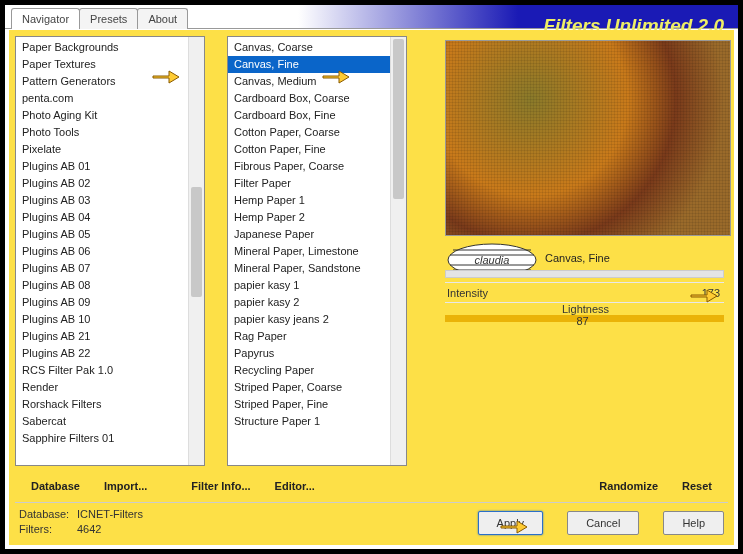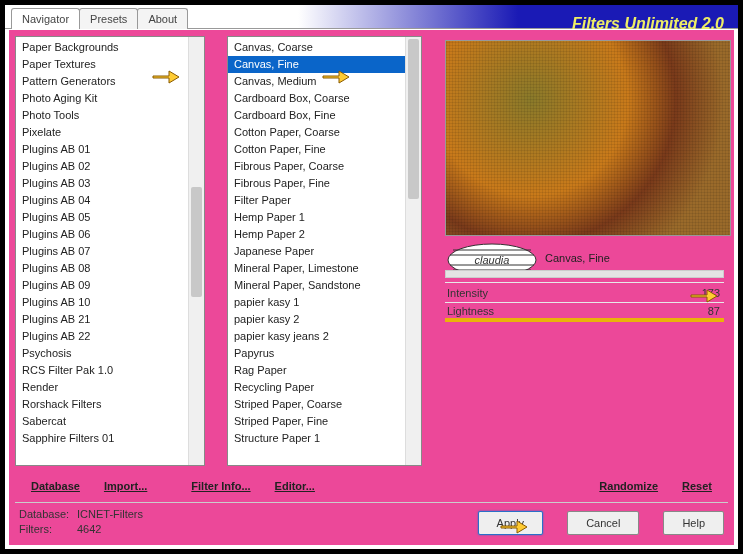--- a/index.html
+++ b/index.html
@@ -1,42 +1,42 @@
 <!DOCTYPE html>
 <html><head>
 <meta charset="utf-8">
 <style>
 * { box-sizing: border-box; margin: 0; padding: 0; font-family: Arial, sans-serif; font-size: 11px; }
 body { background: #000; padding: 4px; }
 .wrap { width: 735px; height: 546px; background: #fff; border: 1px solid #000; position: relative; }
 .titlebar { height: 24px; background: linear-gradient(90deg, #fff 0%, #fff 40%, #1a1ab5 70%, #1a1ab5 100%); position: relative; border-bottom: 1px solid #999; }
-.title { position: absolute; right: 14px; top: 10px; color: #ee6; font-style: italic; font-weight: bold; font-size: 16px; }
+.title { position: absolute; right: 14px; top: 10px; color: #ee6; font-style: italic; font-weight: bold; font-size: 19px; }
 .tabs { position: absolute; top: 3px; left: 6px; display: flex; }
 .tab { padding: 4px 10px; border: 1px solid #999; border-bottom: none; background: #f4f4f4; color: #444; border-radius: 3px 3px 0 0; margin-right: -1px; cursor: pointer; }
 .tab.active { background: #fff; position: relative; z-index: 2; }
-.content { position: absolute; top: 25px; left: 4px; right: 4px; bottom: 4px; background: #ec4899; }
+.content { position: absolute; top: 25px; left: 4px; right: 4px; bottom: 4px; background: #fde047; }
 .lists { display: flex; position: absolute; top: 6px; left: 6px; }
-.listbox { border: 1px solid #888; width: 195px; height: 430px; overflow: hidden; position: relative; background: #fff; }
+.listbox { border: 1px solid #888; width: 180px; height: 430px; overflow: hidden; position: relative; background: #fff; }
 .listbox.left { width: 190px; margin-right: 22px; }
 .listitems { padding: 2px 0; }
 .li { padding: 1px 6px; white-space: nowrap; color: #222; cursor: pointer; line-height: 15px; }
 .li.sel { background: #0a65c9; color: #fff; }
 .scrollbar { position: absolute; right: 0; top: 0; bottom: 0; width: 16px; background: #f0f0f0; border-left: 1px solid #ddd; }
 .scrollthumb { position: absolute; left: 2px; right: 2px; background: #c8c8c8; border-radius: 2px; }
 .preview { position: absolute; top: 10px; left: 436px; width: 286px; height: 196px; border: 1px solid #999; background: radial-gradient(circle at 30% 30%, #8a7a2a, #c97a1a 40%, #7a3a1a 60%, #9a6a2a 80%); overflow: hidden; }
 .preview::before { content: ""; position: absolute; inset: 0; background: repeating-linear-gradient(0deg, rgba(0,0,0,.08) 0 1px, transparent 1px 3px), repeating-linear-gradient(90deg, rgba(0,0,0,.08) 0 1px, transparent 1px 3px); }
 .logo { position: absolute; left: 436px; top: 210px; width: 94px; height: 40px; }
 .filtername { position: absolute; left: 536px; top: 222px; color: #222; }
 .params { position: absolute; left: 436px; top: 252px; right: 10px; }
 .paramrow { display: flex; align-items: center; height: 20px; border-top: 1px solid #e8e8e8; }
-.paramrow:last-child { border-bottom: 4px solid #eab308; }
+.paramrow:last-child { border-bottom: 7px solid #eab308; flex-direction: column; }
 .pname { flex: 1; color: #333; padding-left: 2px; }
 .pval { color: #333; padding-right: 4px; }
 .btnrow { position: absolute; height: 24px; display: flex; }
-.btnlink { color: #222; font-weight: bold; text-decoration: underline; padding: 0 12px; cursor: pointer; line-height: 24px; }
+.btnlink { color: #222; font-weight: bold; padding: 0 12px; cursor: pointer; line-height: 24px; }
 .statusrow { position: absolute; left: 10px; bottom: 8px; color: #333; line-height: 15px; }
 .statusrow span.l { display: inline-block; width: 58px; }
 .btn { padding: 4px 18px; border: 1px solid #888; background: #efefef; cursor: pointer; color: #333; border-radius: 2px; }
 .btn.primary { border: 1px solid #2a6fc9; box-shadow: 0 0 2px #2a6fc9; }
 .pointer { position: absolute; width: 30px; height: 22px; z-index: 50; }
 .divider { position: absolute; left: 6px; right: 6px; height: 1px; background: #ccc; }
 </style>
 </head>
 <body>
 
@@ -50,68 +50,67 @@
     <div class="title">Filters Unlimited 2.0</div>
   </div>
 
   <div class="content">
     <div class="lists">
       <div class="listbox left">
         <div class="listitems" id="catlist">
             <div class="li">Paper Backgrounds</div>
             <div class="li">Paper Textures</div>
             <div class="li">Pattern Generators</div>
+            <div class="li">penta.com</div>
             <div class="li">Photo Aging Kit</div>
             <div class="li">Photo Tools</div>
             <div class="li">Pixelate</div>
             <div class="li">Plugins AB 01</div>
             <div class="li">Plugins AB 02</div>
             <div class="li">Plugins AB 03</div>
             <div class="li">Plugins AB 04</div>
             <div class="li">Plugins AB 05</div>
             <div class="li">Plugins AB 06</div>
             <div class="li">Plugins AB 07</div>
             <div class="li">Plugins AB 08</div>
             <div class="li">Plugins AB 09</div>
             <div class="li">Plugins AB 10</div>
             <div class="li">Plugins AB 21</div>
             <div class="li">Plugins AB 22</div>
-            <div class="li">Psychosis</div>
             <div class="li">RCS Filter Pak 1.0</div>
             <div class="li">Render</div>
             <div class="li">Rorshack Filters</div>
             <div class="li">Sabercat</div>
             <div class="li">Sapphire Filters 01</div>
           </div>
         <div class="scrollbar">
             <div class="scrollthumb" style="top:150px;height:110px"></div>
           </div>
       </div>
       <div class="listbox">
         <div class="listitems" id="filtlist">
             <div class="li">Canvas, Coarse</div>
             <div class="li sel">Canvas, Fine</div>
             <div class="li">Canvas, Medium</div>
             <div class="li">Cardboard Box, Coarse</div>
             <div class="li">Cardboard Box, Fine</div>
             <div class="li">Cotton Paper, Coarse</div>
             <div class="li">Cotton Paper, Fine</div>
             <div class="li">Fibrous Paper, Coarse</div>
-            <div class="li">Fibrous Paper, Fine</div>
             <div class="li">Filter Paper</div>
             <div class="li">Hemp Paper 1</div>
             <div class="li">Hemp Paper 2</div>
             <div class="li">Japanese Paper</div>
             <div class="li">Mineral Paper, Limestone</div>
             <div class="li">Mineral Paper, Sandstone</div>
             <div class="li">papier kasy 1</div>
             <div class="li">papier kasy 2</div>
             <div class="li">papier kasy jeans 2</div>
+            <div class="li">Rag Paper</div>
             <div class="li">Papyrus</div>
-            <div class="li">Rag Paper</div>
             <div class="li">Recycling Paper</div>
             <div class="li">Striped Paper, Coarse</div>
             <div class="li">Striped Paper, Fine</div>
             <div class="li">Structure Paper 1</div>
           </div>
         <div class="scrollbar">
             <div class="scrollthumb" style="top:2px;height:160px"></div>
           </div>
       </div>
     </div>

